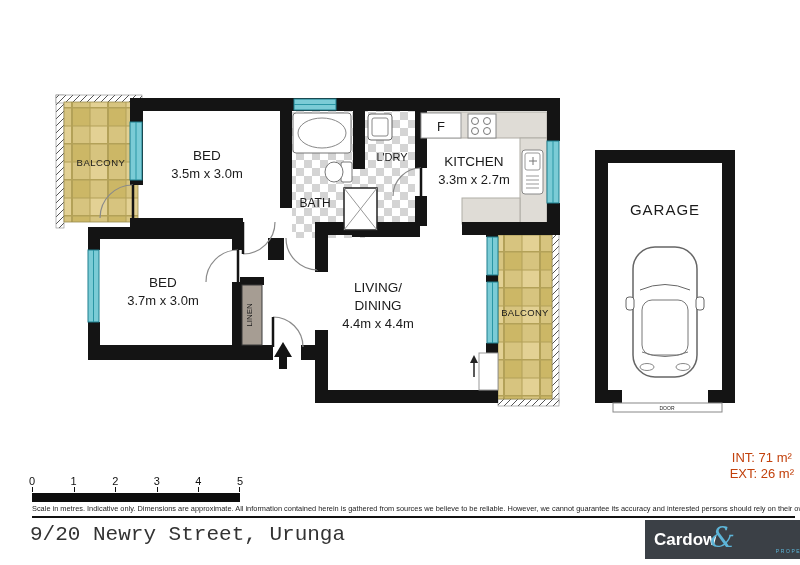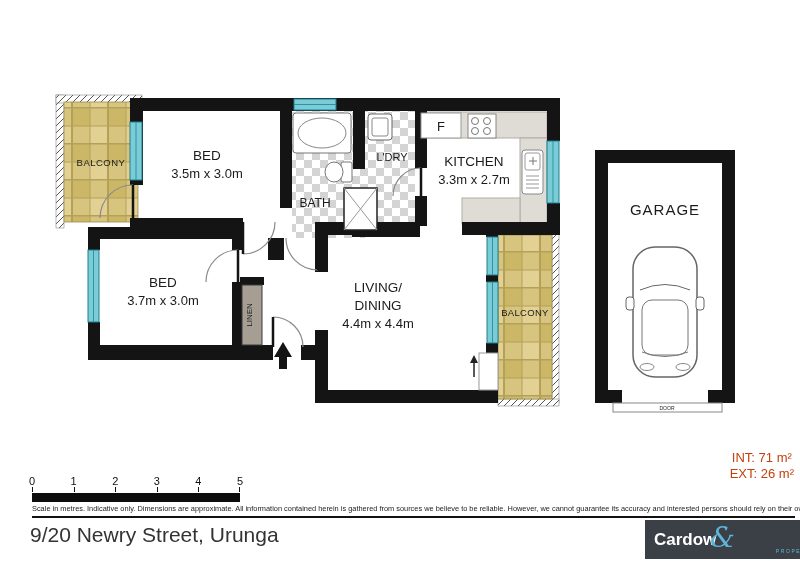--- a/index.html
+++ b/index.html
@@ -10,21 +10,21 @@
   .scalebar{position:absolute;left:32px;top:475px;width:208px;height:26px;}
   .scale-labels{position:relative;height:12px;font-size:11px;color:#111;}
   .scale-labels span{position:absolute;transform:translateX(-50%);}
   .scale-ticks{position:relative;height:5px;}
   .scale-ticks i{position:absolute;width:1px;height:5px;background:#111;}
   .scale-fill{margin-top:1px;width:208px;height:9px;background:#0d0d0d;}
   .area-figures{position:absolute;right:6px;top:450px;text-align:center;
         font-size:13px;line-height:16px;color:#c2410c;}
   .disclaimer{position:absolute;left:32px;top:504px;width:763px;font-size:7.4px;
         color:#222;white-space:nowrap;border-bottom:2px solid #111;padding-bottom:3px;}
-  .address{position:absolute;left:30px;top:523px;font-size:21px;color:#333;}
+  .address{position:absolute;left:30px;top:523px;font-size:21px;color:#333;font-family:Liberation Mono, monospace;}
   .logo{position:absolute;left:645px;top:520px;width:178px;height:39px;background:#3b4046;}
   .logo .n1{position:absolute;left:9px;top:10px;font-size:17px;font-weight:bold;color:#fff;}
   .logo .amp{position:absolute;left:65px;top:1px;font-family:"DejaVu Serif","Liberation Serif",serif;
         font-style:italic;font-size:28px;color:#5db5d8;}
   .logo .n2{position:absolute;left:92px;top:12px;font-size:15px;color:#c4b5fd;letter-spacing:.2px;margin-top:44px;}
   .logo .tag{position:absolute;right:7px;top:28px;font-size:5px;letter-spacing:1.6px;color:#5db5d8;}
   text{font-family:"Liberation Sans","DejaVu Sans",sans-serif;fill:#1b1b1b;}
 </style>
 </head>
 <body>

